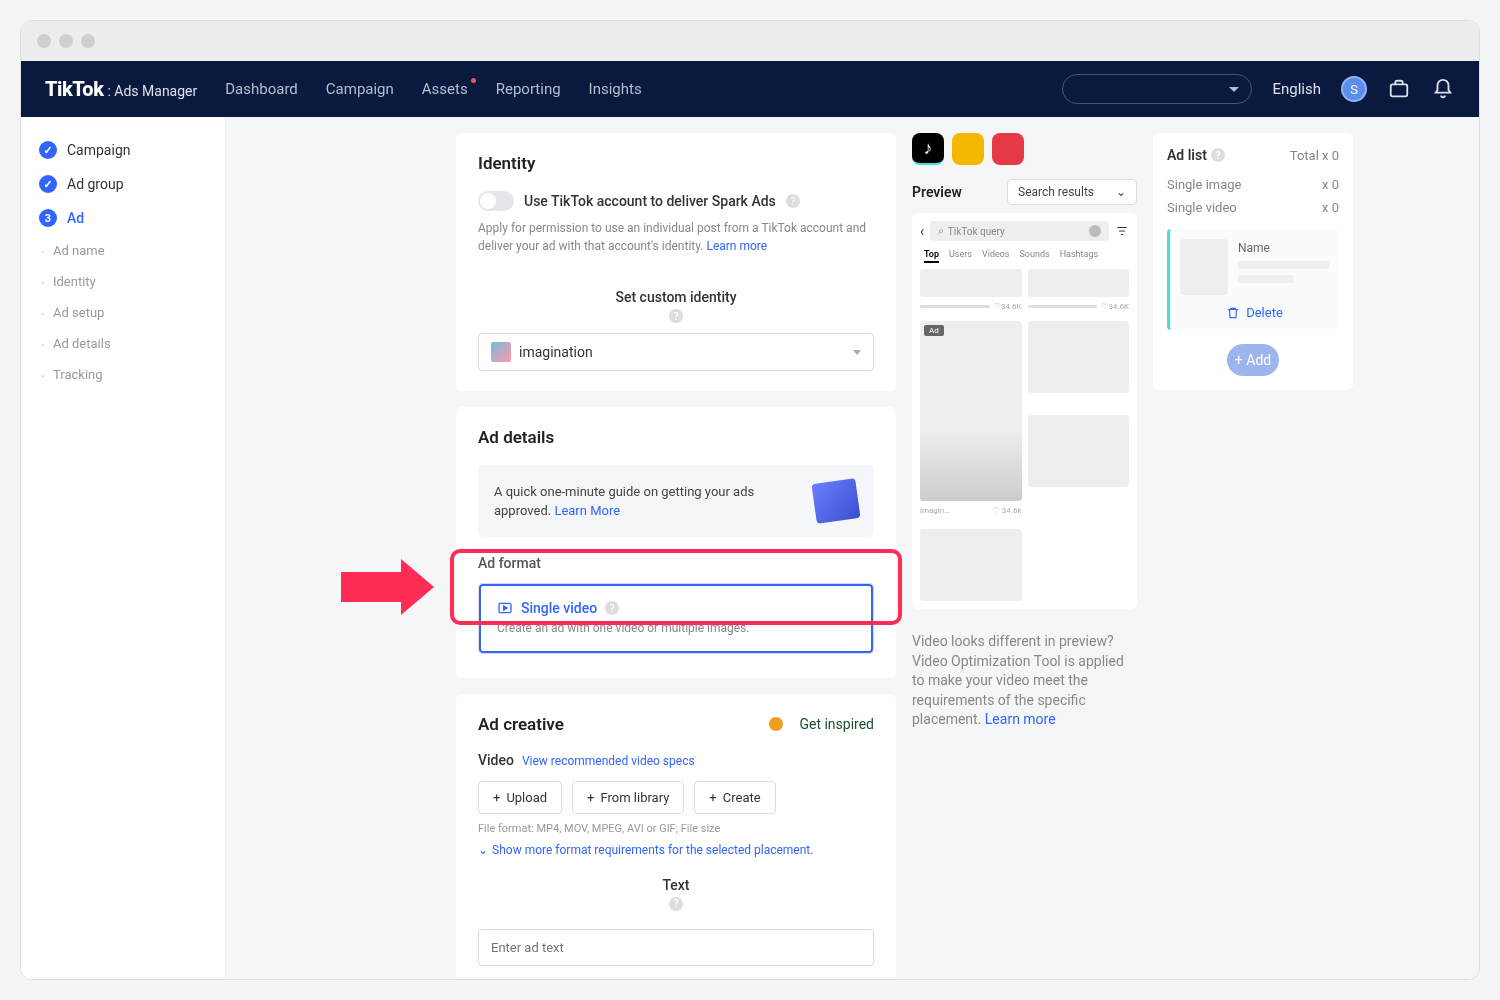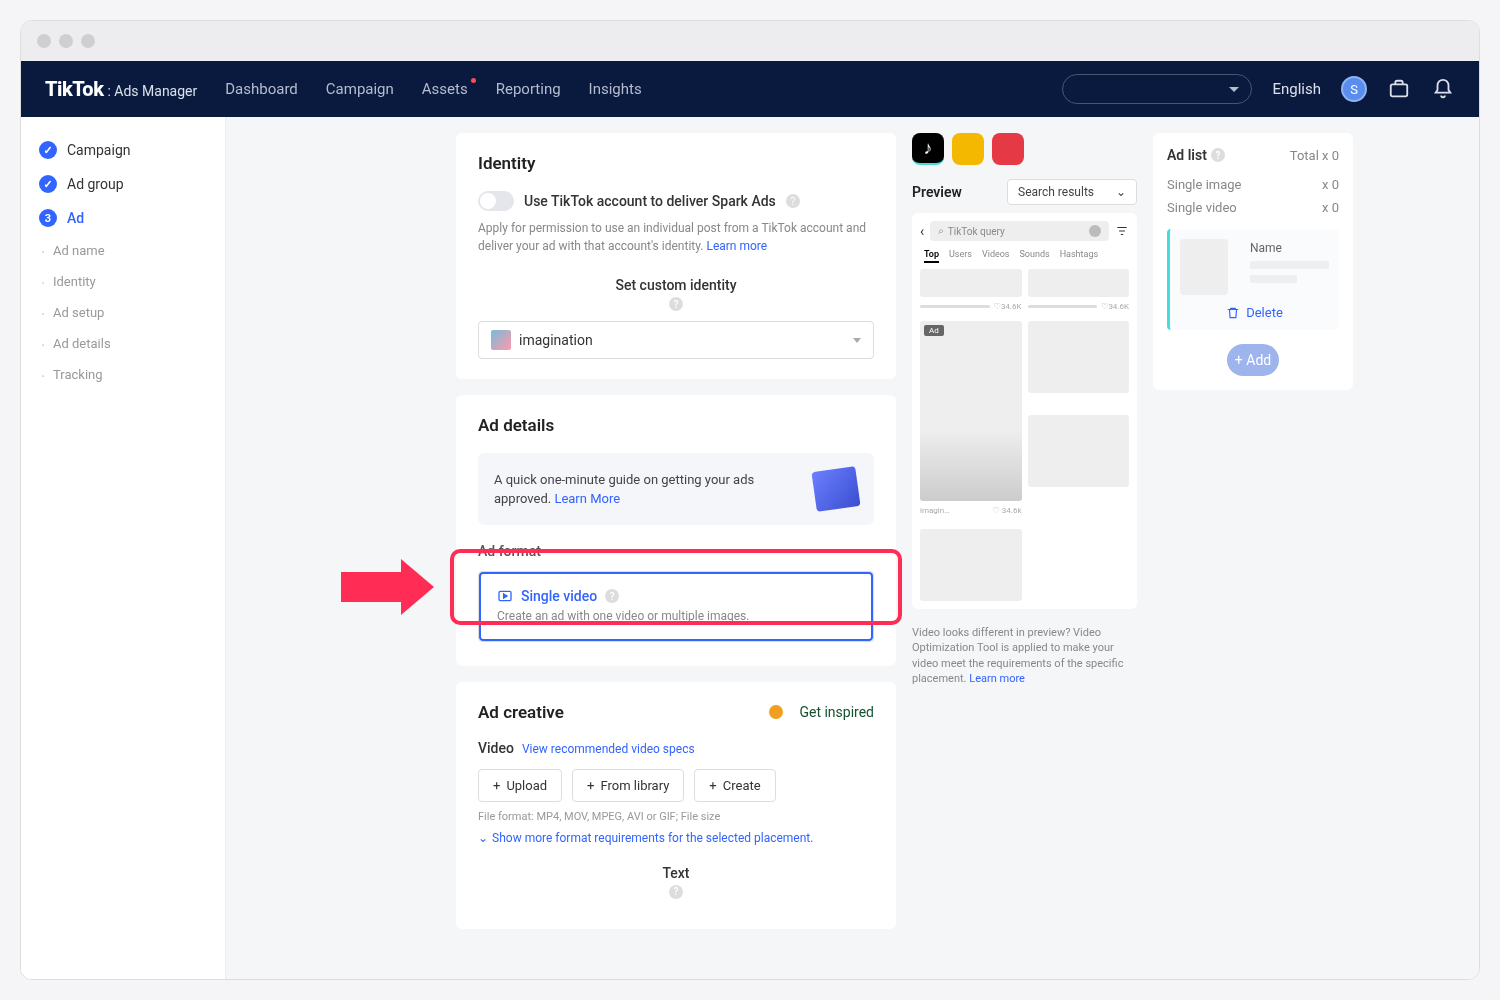--- a/index.html
+++ b/index.html
@@ -28,21 +28,21 @@
 .substep { padding: 8px 18px 8px 32px; font-size: 13px; color: #999; cursor: pointer; position: relative; }
 .substep::before { content: "·"; position: absolute; left: 20px; color: #ccc; font-size: 16px; }
 .main { flex: 1; padding: 16px 20px; overflow-y: auto; display: flex; gap: 16px; align-items: flex-start; }
 .center-col { width: 440px; display: flex; flex-direction: column; gap: 16px; margin-left: 210px; position: relative; }
 .card { background: #fff; border-radius: 6px; padding: 20px 22px; }
 .card-title { font-size: 17px; font-weight: 600; color: #222; margin-bottom: 18px; }
 .toggle-row { display: flex; align-items: center; gap: 10px; margin-bottom: 8px; }
 .toggle { width: 36px; height: 20px; background: #e5e6eb; border-radius: 10px; position: relative; cursor: pointer; }
 .toggle::after { content: ""; position: absolute; left: 2px; top: 2px; width: 16px; height: 16px; background: #fff; border-radius: 50%; }
 .toggle-label { font-size: 14px; font-weight: 500; color: #333; }
-.help-text { font-size: 12px; color: #888; line-height: 1.5; margin-bottom: 22px; }
+.help-text { font-size: 12px; color: #888; line-height: 1.5; margin-bottom: 34px; }
 .link { color: #3264ff; cursor: pointer; }
 .label-row { font-size: 14px; font-weight: 500; color: #333; margin-bottom: 10px; display: flex; align-items: center; gap: 4px; flex-direction: column; }
 .qmark { width: 14px; height: 14px; border-radius: 50%; background: #ddd; color: #fff; font-size: 10px; display: inline-flex; align-items: center; justify-content: center; }
 .select-box { border: 1px solid #ddd; border-radius: 4px; padding: 8px 12px; display: flex; align-items: center; gap: 8px; cursor: pointer; position: relative; }
 .select-box::after { content: ""; position: absolute; right: 12px; width: 0; height: 0; border-left: 4px solid transparent; border-right: 4px solid transparent; border-top: 5px solid #aaa; }
 .identity-img { width: 20px; height: 20px; background: linear-gradient(135deg,#7bd,#f9a); border-radius: 2px; }
 .select-text { font-size: 14px; color: #333; }
 .callout { background: #f5f6fa; border-radius: 6px; padding: 16px; display: flex; align-items: center; gap: 12px; margin-bottom: 18px; }
 .callout-text { font-size: 13px; color: #444; line-height: 1.5; flex: 1; }
 .callout-img { width: 44px; height: 40px; background: linear-gradient(135deg,#6b7fff,#3a4fd0); border-radius: 4px; transform: rotate(-8deg); }
@@ -84,29 +84,29 @@
 .mock-filter { width: 14px; height: 14px; }
 .mock-tabs { display: flex; gap: 10px; font-size: 9px; color: #888; padding: 2px 4px 6px; }
 .mock-tab.active { color: #000; font-weight: 600; border-bottom: 2px solid #000; padding-bottom: 2px; }
 .mock-grid { display: grid; grid-template-columns: 1fr 1fr; gap: 6px; }
 .mock-item-sm { height: 28px; background: #eee; border-radius: 3px; position: relative; }
 .mock-meta { position: absolute; bottom: -14px; left: 0; right: 0; display: flex; justify-content: space-between; font-size: 8px; color: #aaa; align-items: center; }
 .mock-bar { height: 3px; background: #ddd; border-radius: 2px; flex: 1; margin-right: 4px; }
 .mock-item-lg { height: 180px; background: linear-gradient(to bottom,#eee 60%,#ccc); border-radius: 3px; position: relative; margin-top: 18px; }
 .mock-ad-badge { position: absolute; top: 4px; left: 4px; background: #666; color: #fff; font-size: 8px; padding: 1px 5px; border-radius: 2px; }
 .mock-item-med { height: 72px; background: #eee; border-radius: 3px; margin-top: 18px; }
-.preview-note { font-size: 11px; color: #888; line-height: 1.4; margin-top: 8px; }
+.preview-note { font-size: 14px; color: #888; line-height: 1.4; margin-top: 15px; }
 .right-col { width: 200px; }
 .adlist-card { background: #fff; border-radius: 6px; padding: 14px; }
 .adlist-head { display: flex; justify-content: space-between; align-items: center; font-size: 14px; margin-bottom: 10px; }
 .adlist-title { font-weight: 600; color: #333; display: flex; gap: 4px; align-items: center; }
 .adlist-total { color: #888; font-size: 13px; }
 .adlist-row { display: flex; justify-content: space-between; font-size: 13px; color: #888; padding: 4px 0; }
 .adlist-preview { border-left: 3px solid #4dd; background: #fafbfc; padding: 10px; margin-top: 10px; border-radius: 4px; }
-.adlist-thumb { display: flex; gap: 22px; margin-bottom: 10px; }
+.adlist-thumb { display: flex; gap: 10px; margin-bottom: 10px; }
 .thumb-box { width: 48px; height: 56px; background: #eee; border-radius: 4px; }
 .thumb-lines { flex: 1; display: flex; flex-direction: column; gap: 6px; padding-top: 2px; }
 .thumb-name { font-size: 12px; color: #666; }
 .thumb-line { height: 8px; background: #eee; border-radius: 2px; }
 .delete-link { color: #3264ff; font-size: 13px; display: flex; align-items: center; justify-content: center; gap: 6px; cursor: pointer; margin-top: 8px; }
 .add-btn { background: #9db5ec; color: #fff; border: none; border-radius: 16px; padding: 8px 8px; font-size: 14px; margin: 14px auto 0; display: block; cursor: pointer; }
 svg { display: block; }
 </style>
 </head>
 <body>
@@ -252,20 +252,21 @@
           <div class="tiny-text">File format: MP4, MOV, MPEG, AVI or GIF; File size</div>
           <div class="show-more">
             <span>⌄</span>
             <span>Show more format requirements for the selected placement.</span>
           </div>
           <div style="margin-top:20px;">
             <div class="label-row">
               <span>Text</span>
               <span class="qmark">?</span>
             </div>
+            <input class="text-input" placeholder="Enter ad text" style="">
           </div>
         </div>
       </div>
 
       <div class="preview-col">
         <div class="app-icons">
           <div class="app-icon tt">♪</div>
           <div class="app-icon y"></div>
           <div class="app-icon r"></div>
         </div>

